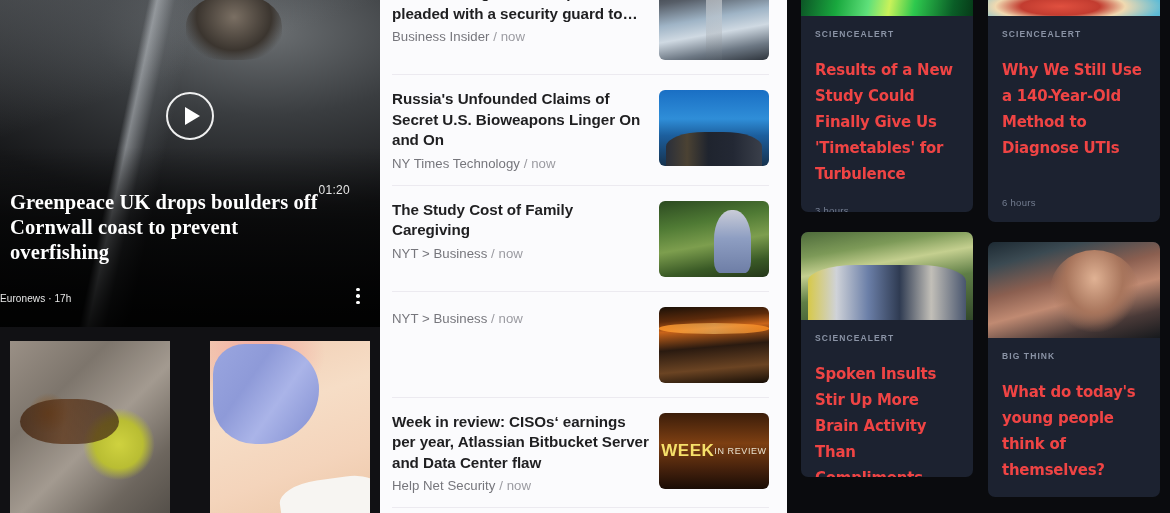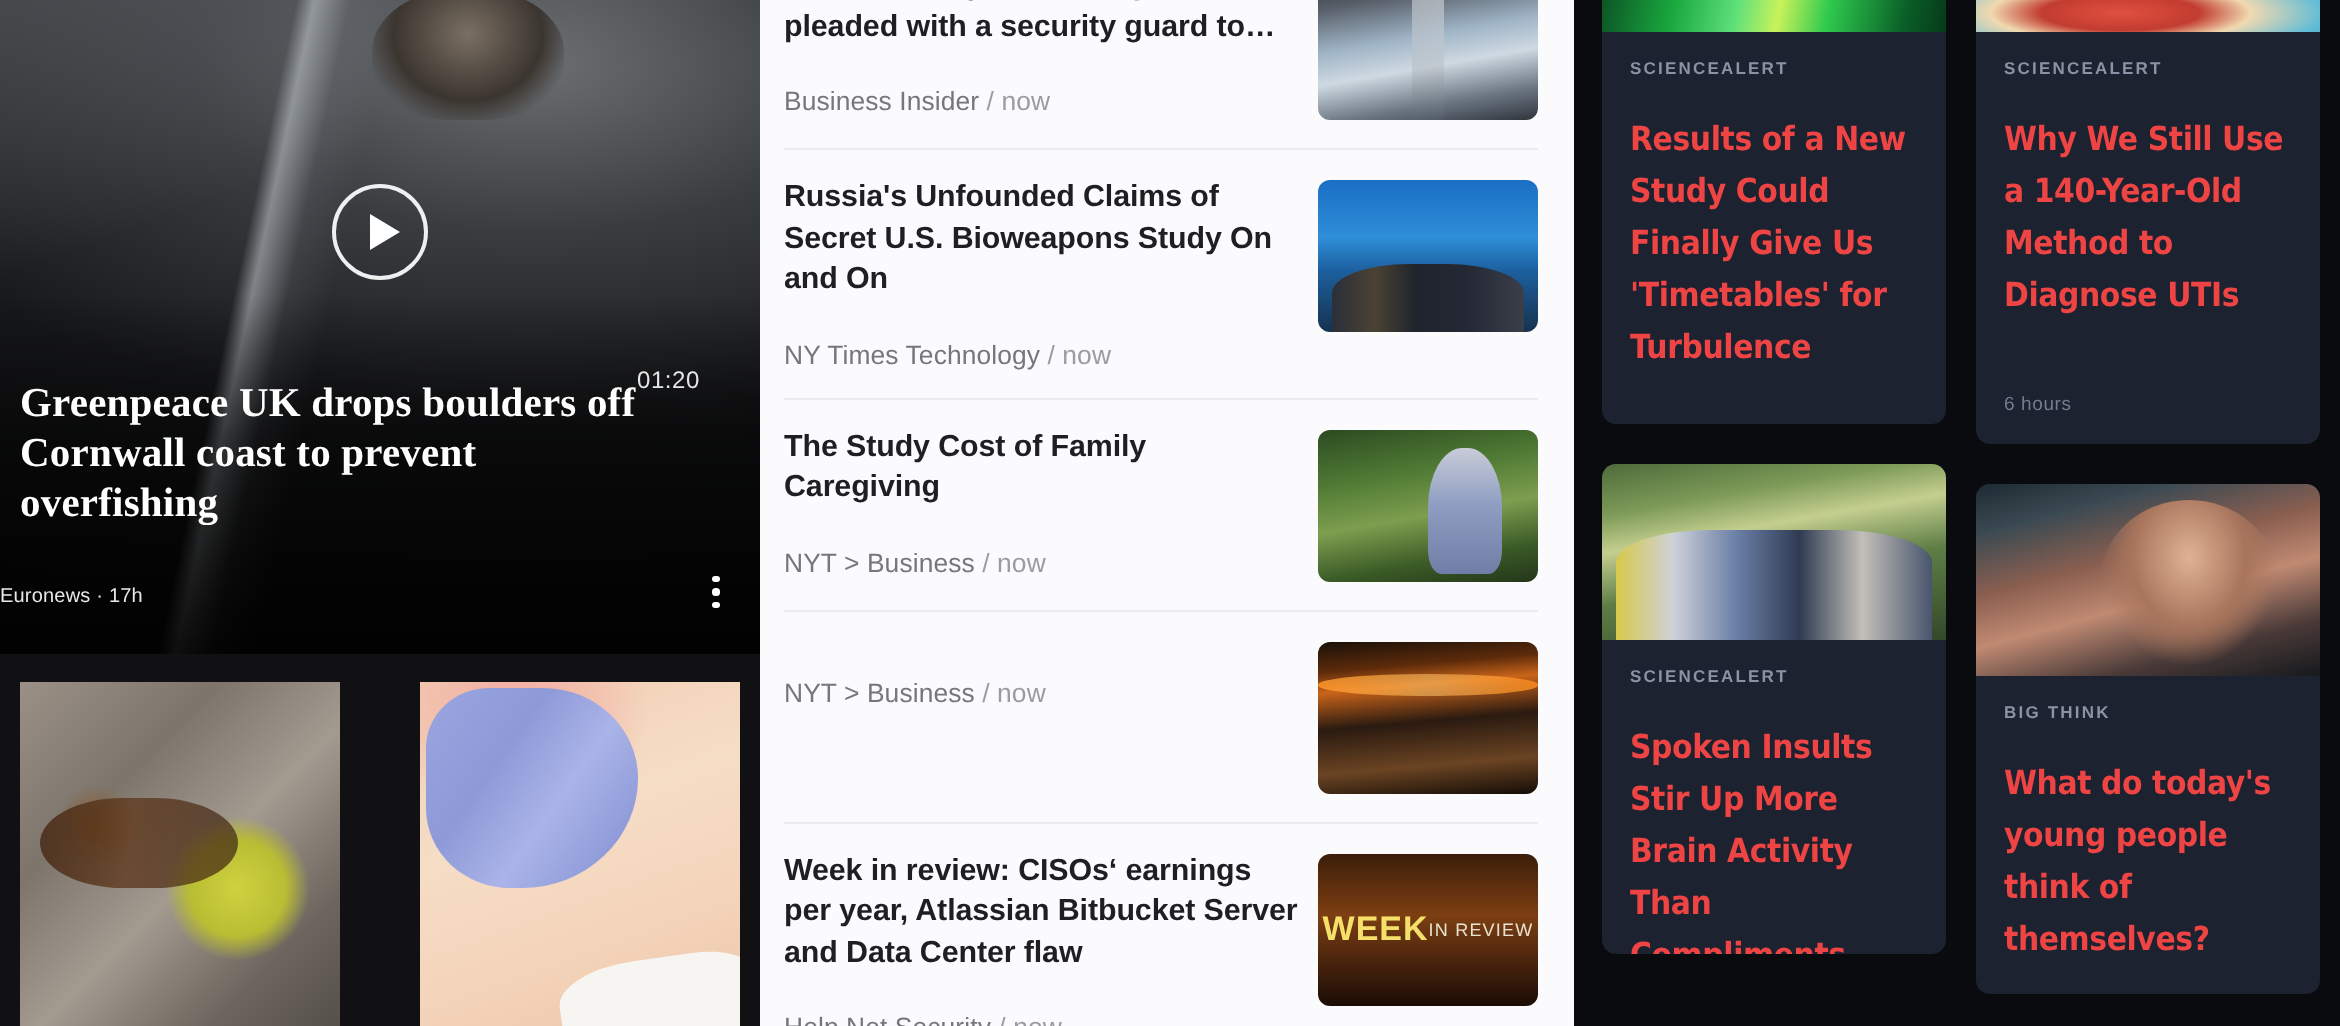--- a/index.html
+++ b/index.html
@@ -112,21 +112,21 @@
   .mid-item {
     position: relative; display: flex; align-items: flex-start; gap: 10px;
     padding: 13px 0 14px 0; border-bottom: 1px solid #eceaf0;
   }
   .mid-item:last-child { border-bottom: none; }
   .mid-text { flex: 1 1 auto; min-width: 0; padding-top: 1px; }
   .mid-title {
     font-size: 15.2px; line-height: 20.5px; font-weight: bold;
     color: #1f1f21; letter-spacing: -.05px;
   }
-  .mid-src { margin-top: 19px; font-size: 13.2px; color: #9b9ba1; letter-spacing: .05px; }
+  .mid-src { margin-top: 5px; font-size: 13.2px; color: #9b9ba1; letter-spacing: .05px; }
   .mid-src b { font-weight: normal; color: #76767c; }
   .mid-thumb {
     flex: 0 0 110px; width: 110px; height: 76px; border-radius: 6px;
     overflow: hidden; margin-top: 2px; background: #d6d6dc;
   }
   .th-escalator { background: linear-gradient(170deg, #2b2f36 0%, #575e68 22%, #9fb4c6 45%, #cfd9e2 62%, #6d7884 82%, #2e343c 100%); }
   .th-escalator::after { content:""; display:block; width:14%; height:100%; margin:0 auto; background: linear-gradient(180deg, rgba(255,255,255,.55), rgba(90,100,110,.3)); }
   .th-russia { background: linear-gradient(180deg, #1a6fc4 0%, #2f8ed8 38%, #1c5f9e 60%, #16324e 100%); position: relative; }
   .th-russia::before { content:""; position:absolute; left:6%; top:55%; width:88%; height:48%; background: linear-gradient(90deg,#2a2f3a 0%,#4b4233 22%,#1f242e 44%,#232834 70%,#3a3f4a 100%); border-radius: 40% 40% 0 0;}
   .th-caregiving { background: linear-gradient(170deg, #2c4a21 0%, #4f7a34 30%, #7d9e4e 55%, #3a5a26 80%, #24361a 100%); position: relative;}
@@ -207,21 +207,21 @@
     <div class="mid-item" style="padding-top:0;margin-top:-18px;">
       <div class="mid-text">
         <div class="mid-title">alone overnight in an airport pleaded with a security guard to…</div>
         <div class="mid-src"><b>Business Insider</b> / <span>now</span></div>
       </div>
       <div class="mid-thumb th-escalator"></div>
     </div>
 
     <div class="mid-item">
       <div class="mid-text">
-        <div class="mid-title">Russia's Unfounded Claims of Secret U.S. Bioweapons Study On and On</div>
+        <div class="mid-title">Russia's Unfounded Claims of Secret U.S. Bioweapons Linger On and On</div>
         <div class="mid-src"><b>NY Times Technology</b> / <span>now</span></div>
       </div>
       <div class="mid-thumb th-russia"></div>
     </div>
 
     <div class="mid-item">
       <div class="mid-text">
         <div class="mid-title">The Study Cost of Family Caregiving</div>
         <div class="mid-src"><b>NYT &gt; Business</b> / <span>now</span></div>
       </div>
@@ -254,20 +254,21 @@
   </div>
 
   <div class="col-right">
 
     <div class="rcol" style="margin-top:-16px;">
       <div class="dcard c1">
         <div class="dcard-img img-green"></div>
         <div class="dcard-body">
           <div class="dsrc">SCIENCEALERT</div>
           <div class="dtitle">Results of a New Study Could Finally Give Us 'Timetables' for Turbulence</div>
+          <div class="dtime">3 hours</div>
         </div>
       </div>
 
       <div class="dcard c3">
         <div class="dcard-img img-girls"></div>
         <div class="dcard-body">
           <div class="dsrc">SCIENCEALERT</div>
           <div class="dtitle">Spoken Insults Stir Up More Brain Activity Than Compliments And</div>
         </div>
       </div>

